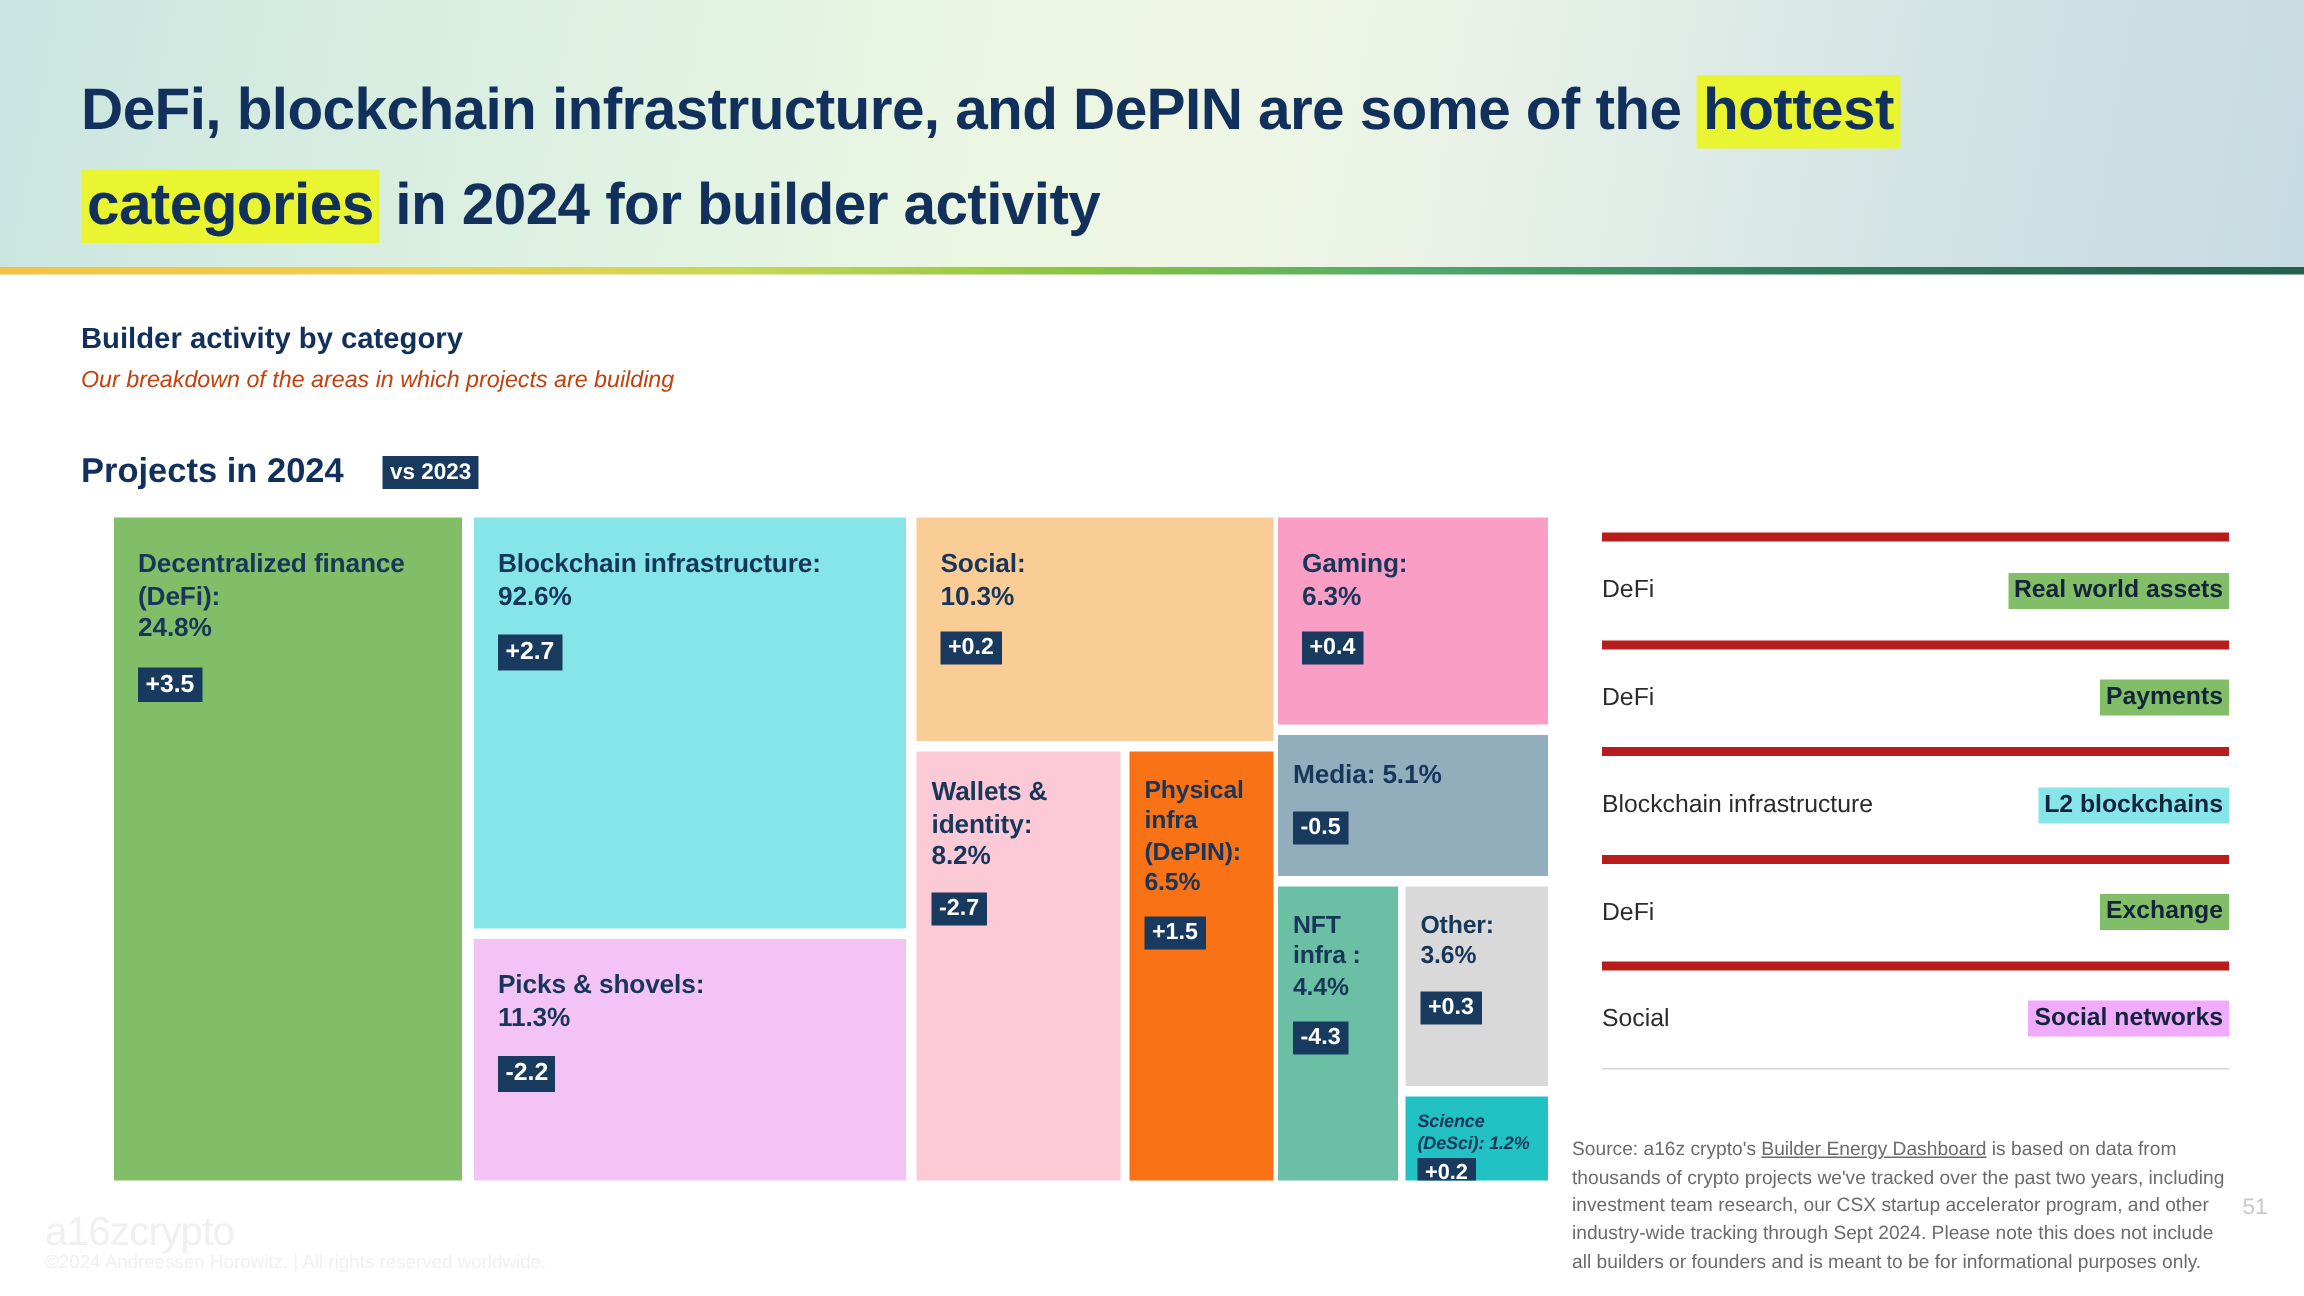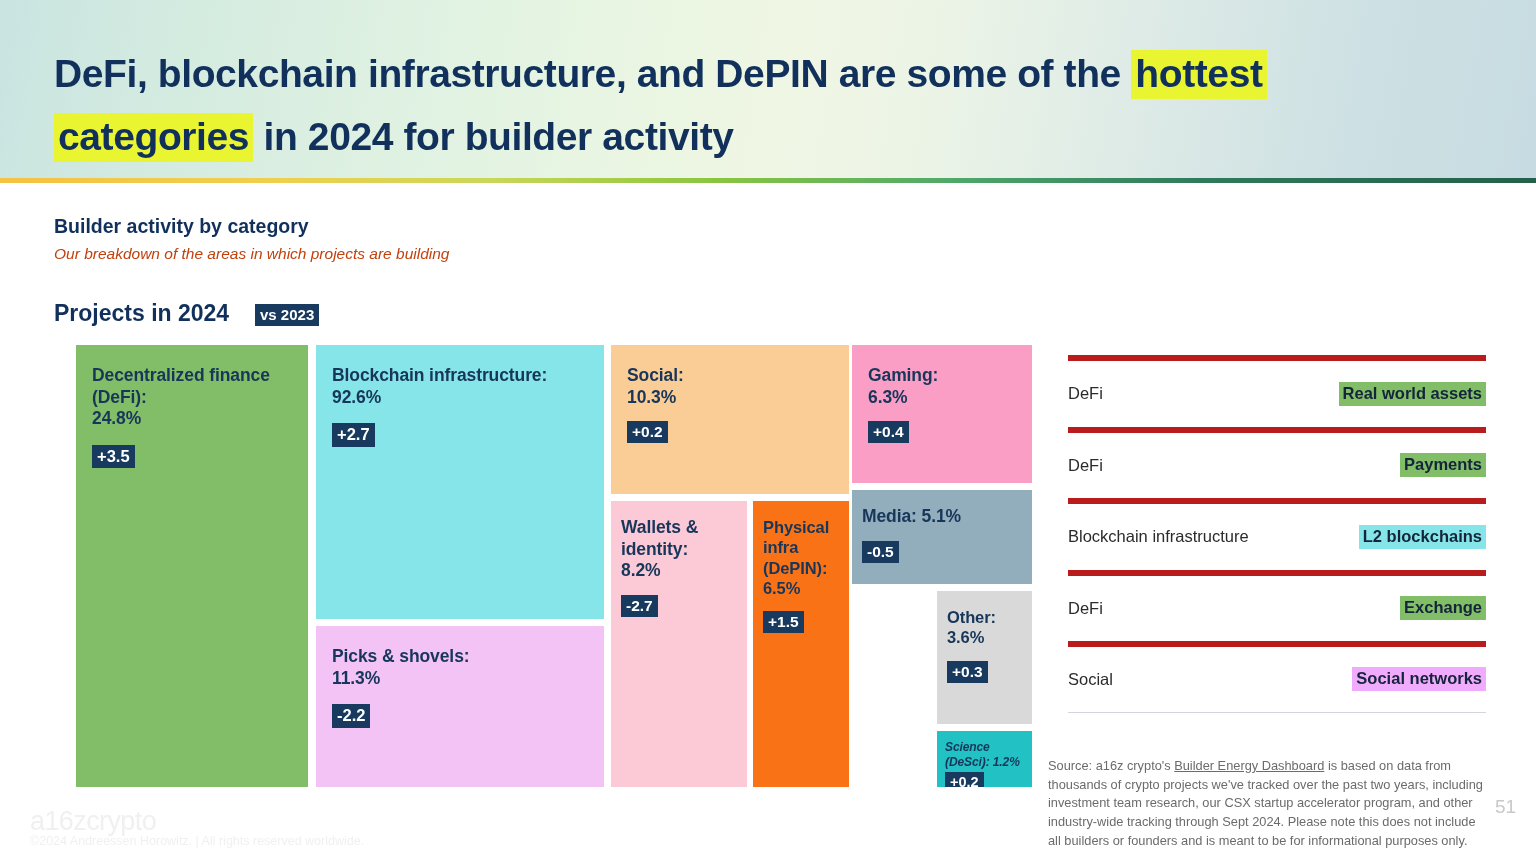--- a/index.html
+++ b/index.html
@@ -123,21 +123,21 @@
   .logo {
     position: absolute; left: 30px; top: 806px;
     font-size: 27px; letter-spacing: -0.6px; color: #f0f0f0; font-weight: 500;
   }
   .copyright {
     position: absolute; left: 30px; top: 834px;
     font-size: 12.5px; color: #f0f0f0;
   }
   .pagenum {
     position: absolute; left: 1495px; top: 796px;
-    font-size: 19px; color: #c9c9c9;
+    font-size: 15px; color: #c9c9c9;
   }
 </style>
 </head>
 <body>
 
 <div class="slide">
 
   <div class="header"></div>
   <div class="header-rule"></div>
   <div class="headline"><span>DeFi, blockchain infrastructure, and DePIN are some of the </span><span class="hl-mark">hottest categories</span><span> in 2024 for builder activity</span></div>
@@ -206,20 +206,27 @@
       </div>
     </div>
 
     <div class="cell" id="c-media">
       <div class="pad-s">
         <span class="lbl">Media: 5.1%</span>
         <span class="chip chip-sm">-0.5</span>
       </div>
     </div>
 
+    <div class="cell" id="c-nft">
+      <div class="pad-s">
+        <span class="lbl">NFT infra :</span>
+        <span class="lbl">4.4%</span>
+        <span class="chip chip-sm">-4.3</span>
+      </div>
+    </div>
 
     <div class="cell" id="c-other">
       <div class="pad-s">
         <span class="lbl">Other:</span>
         <span class="lbl">3.6%</span>
         <span class="chip chip-sm">+0.3</span>
       </div>
     </div>
 
     <div class="cell" id="c-science">

